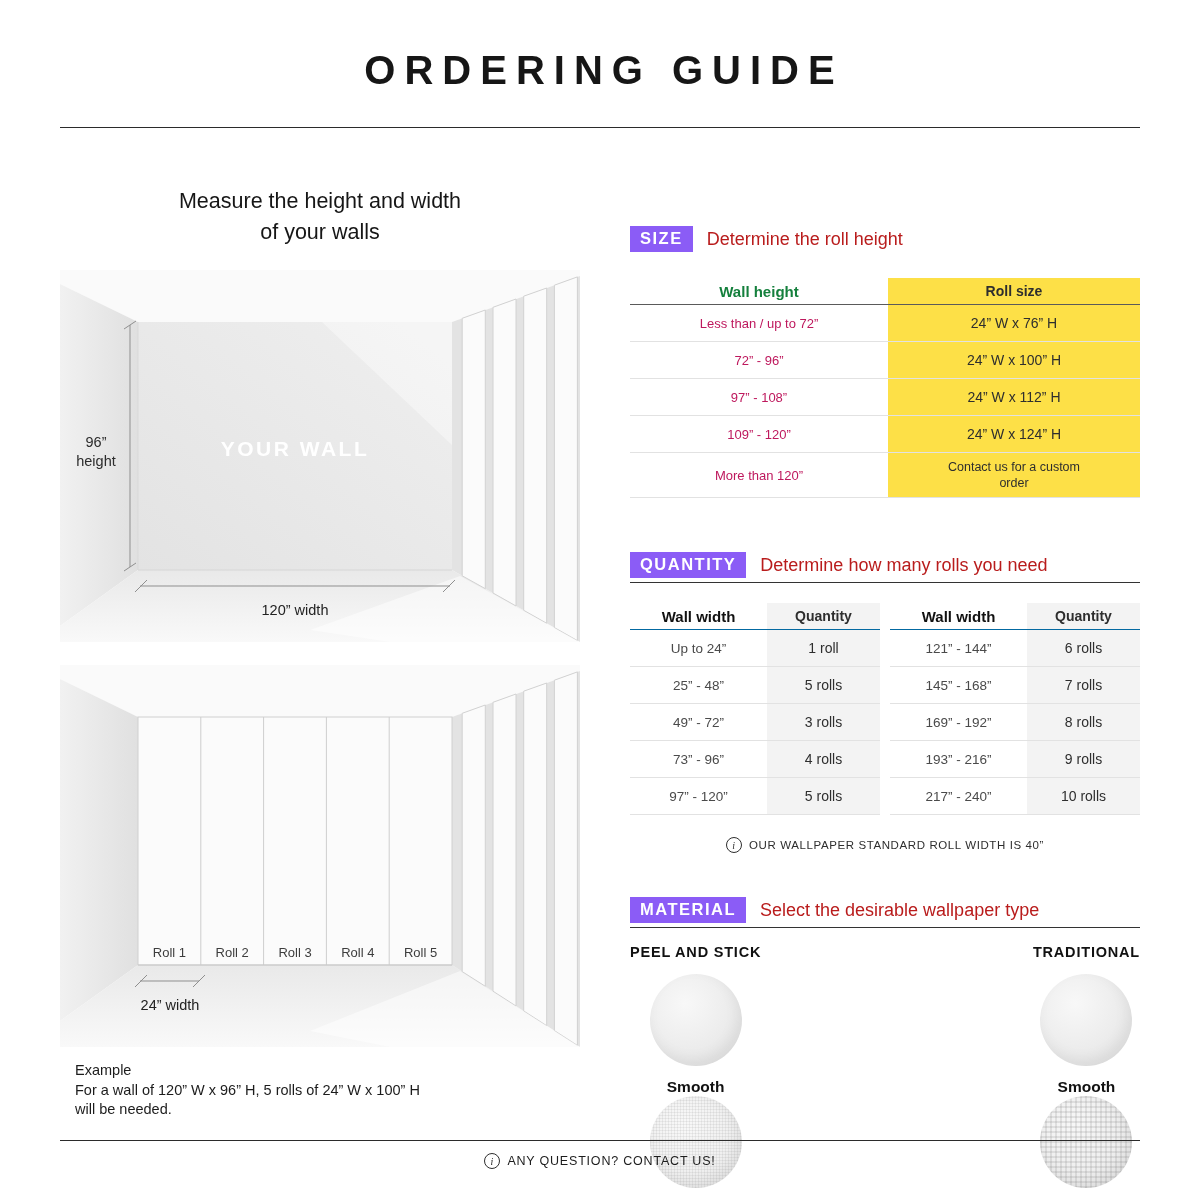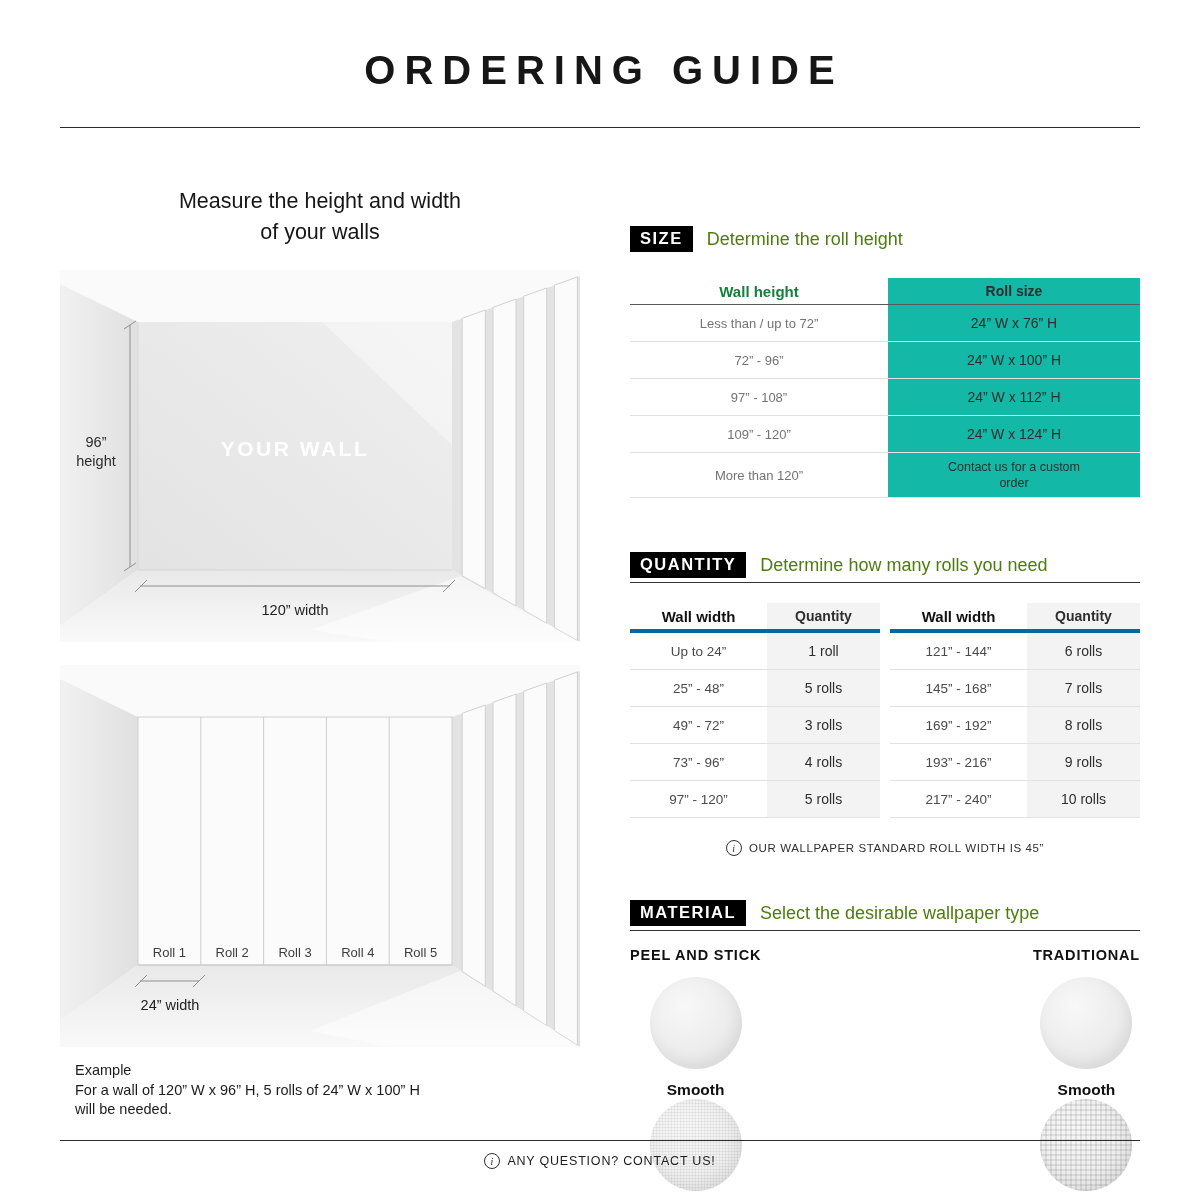--- a/index.html
+++ b/index.html
@@ -23,40 +23,40 @@
   .col-heading {
     margin:6px 0 0 0; text-align:center; font-size:21.5px; font-weight:500;
     color:#161616; line-height:1.42;
   }
   .room { margin-top:23px; line-height:0; }
   .example { margin-top:14px; padding-left:15px; font-size:14.5px; line-height:1.36; color:#1c1c1c; }
 
   .section-header { display:flex; align-items:center; gap:14px; }
   .section-header.lined { border-bottom:1px solid #333; padding-bottom:4px; }
   .badge {
-    display:inline-block; background:#000000; color:#ffffff;
+    display:inline-block; background:#8b5cf6; color:#ffffff;
     font-weight:700; font-size:16.5px; letter-spacing:1.5px; padding:3px 10px 4px;
   }
-  .subtitle { font-size:18px; color:#4d7c0f; }
+  .subtitle { font-size:18px; color:#b91c1c; }
 
   .c { display:flex; align-items:center; justify-content:center; text-align:center; }
 
   .size-section { margin-top:46px; }
   .size-table { margin-top:26px; display:grid; grid-template-columns:258px 252px; }
   .size-table .head { height:26px; font-size:15px; font-weight:700; border-bottom:1px solid #5a5a5a; color:#15803d; }
   .size-table .row  { height:36px; border-bottom:1px solid #e2e2e2; }
-  .size-table .wall { font-size:13px; color:#737373; }
-  .size-table .roll { background:#14b8a6; font-size:14px; color:#2e2e2e; }
+  .size-table .wall { font-size:13px; color:#be185d; }
+  .size-table .roll { background:#fde047; font-size:14px; color:#2e2e2e; }
   .size-table .tall { height:44px; }
   .size-table .small { font-size:12.5px; line-height:1.3; padding:0 50px; }
 
   .quantity-section { margin-top:54px; }
   .qty-tables { display:flex; gap:10px; margin-top:20px; }
   .qty-table { width:250px; display:grid; grid-template-columns:137px 113px; }
-  .qty-table .head { height:26px; font-size:15px; font-weight:700; border-bottom:4px solid #0369a1; color:#111; }
+  .qty-table .head { height:26px; font-size:15px; font-weight:700; border-bottom:1px solid #0369a1; color:#111; }
   .qty-table .row  { height:36px; border-bottom:1px solid #e2e2e2; }
   .qty-table .wall { font-size:13.5px; color:#4a4a4a;text-align:center; }
   .qty-table .qty  { background:#f3f3f3; font-size:14px; color:#2e2e2e; }
 
   .note { margin-top:22px; display:flex; justify-content:center; align-items:center; gap:7px;
           font-size:11.5px; letter-spacing:0.6px; color:#2e2e2e; }
   .info-i { width:14px; height:14px; border:1px solid #2e2e2e; border-radius:50%;
             display:flex; align-items:center; justify-content:center;
             font-size:10px; font-style:italic; font-family:"Liberation Serif", serif; flex:0 0 auto; }
 
@@ -240,21 +240,21 @@
         <div class="c row wall">169” - 192”</div>
         <div class="c row qty">8 rolls</div>
         <div class="c row wall">193” - 216”</div>
         <div class="c row qty">9 rolls</div>
         <div class="c row wall">217” - 240”</div>
         <div class="c row qty">10 rolls</div>
       </div>
     </div>
     <div class="note">
       <span class="info-i">i</span>
-      <span>OUR WALLPAPER STANDARD ROLL WIDTH IS 45”</span>
+      <span>OUR WALLPAPER STANDARD ROLL WIDTH IS 40”</span>
     </div>
   </div>
 
   <div class="material-section">
     <div class="section-header lined">
       <span class="badge">MATERIAL</span>
       <span class="subtitle">Select the desirable wallpaper type</span>
     </div>
     <div class="material-groups">
       <div class="group-ps">

